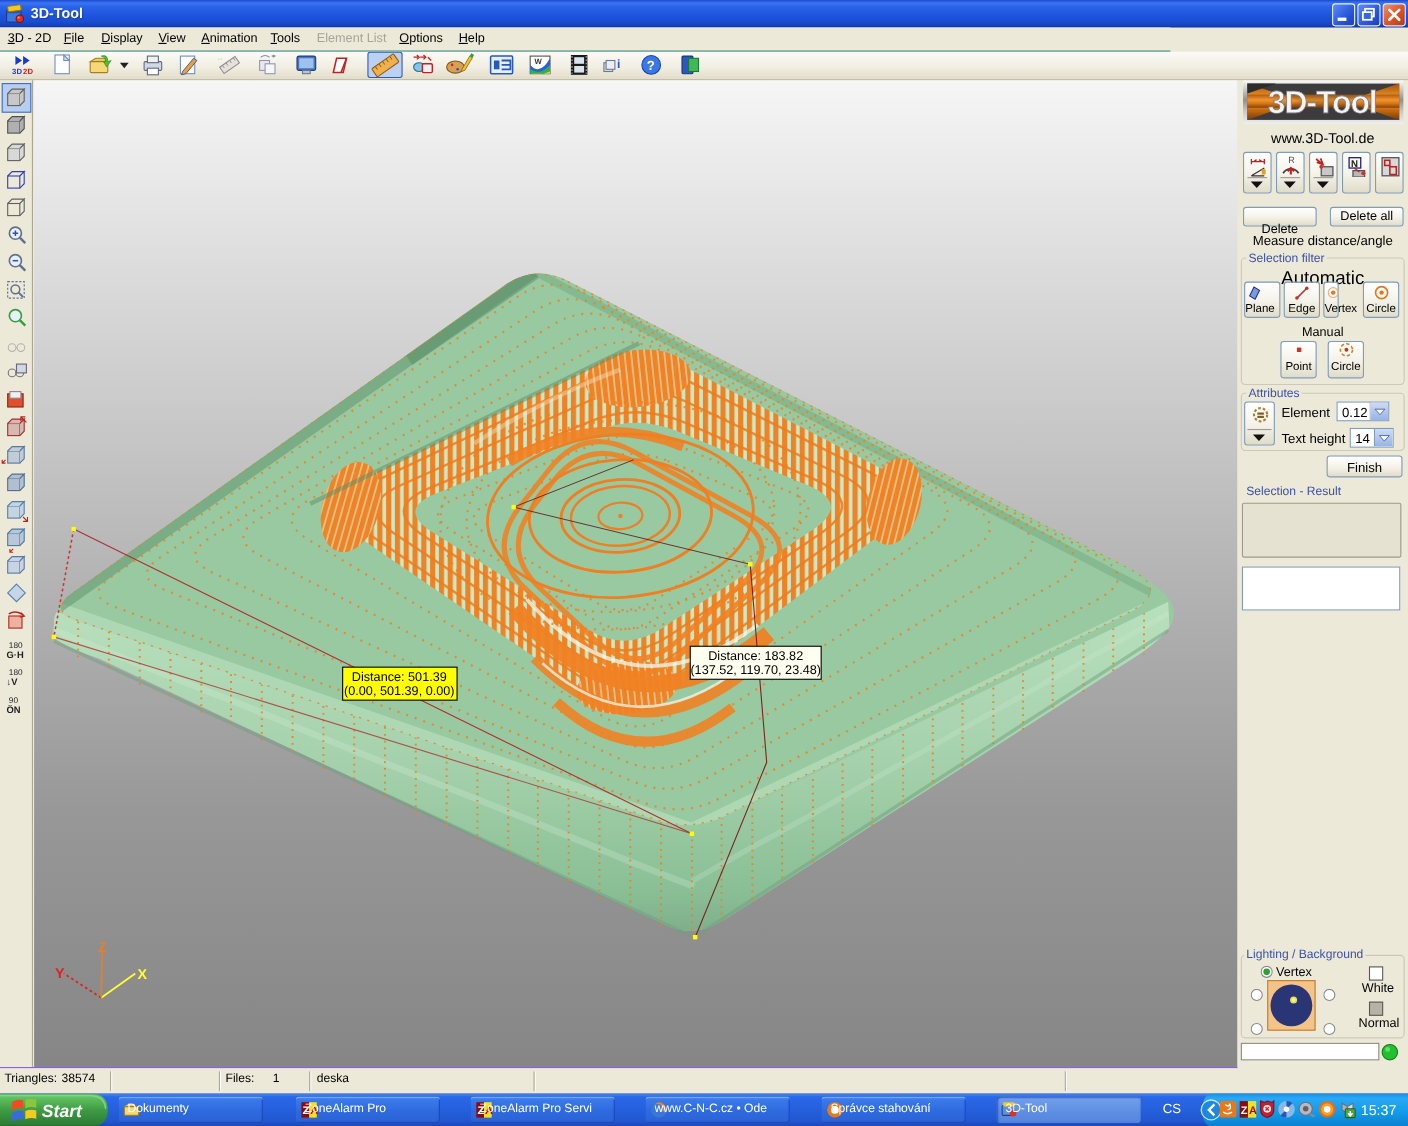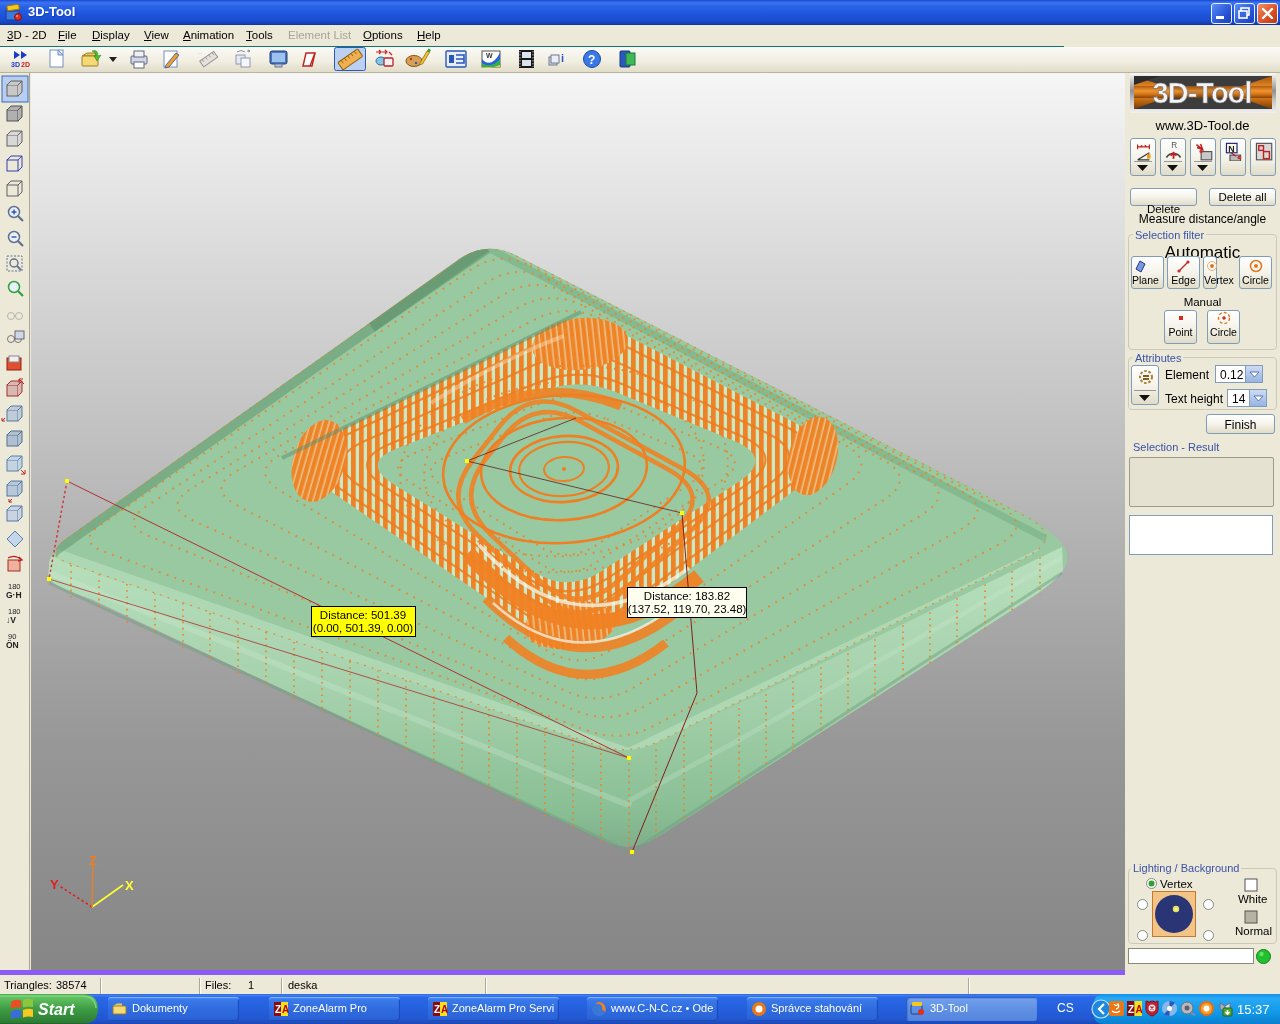--- a/index.html
+++ b/index.html
@@ -15,26 +15,26 @@
 
 #sb{left:0;top:73px;width:30px;height:897px;background:#ece9d8;border-right:1px solid #a9a694}
 
 #vp{left:31px;top:73px;width:1094px;height:897px;background:linear-gradient(180deg,#f6f6f6 0%,#d8d8d8 22%,#b2b2b2 52%,#979797 75%,#868686 100%)}
 
 #rp{left:1125px;top:73px;width:155px;height:921px;background:#ece9d8;font-size:11px}
 .xbtn{position:absolute;border:1px solid #7f9db9;border-radius:3px;background:linear-gradient(180deg,#fff,#f4f2e8 55%,#e0dcc8)}
 .blue{color:#3a51a8}
 fieldset{position:absolute;border:1px solid #cdc9b8;border-radius:4px}
 
-#st{left:0;top:970px;width:1125px;height:24px;background:#ece9d8;border-top:5px solid #8b5cf6;font-size:11px;color:#000}
+#st{left:0;top:970px;width:1125px;height:24px;background:#ece9d8;border-top:1px solid #8b5cf6;font-size:11px;color:#000}
 #st .sep{position:absolute;top:3px;width:1px;height:18px;background:#aca899;box-shadow:1px 0 0 #fff}
 
 #task{left:0;top:994px;width:1280px;height:30px;background:linear-gradient(180deg,#2862d8 0%,#4181f2 4%,#2a68e8 10%,#2560dc 50%,#2156cf 85%,#1a47b5 100%)}
 .tbtn{position:absolute;top:3px;height:24px;border-radius:3px;background:linear-gradient(180deg,#5390f5 0%,#3a79ea 12%,#2e6adf 55%,#2b62d4 100%);box-shadow:inset 0 1px 0 #7db0ff,inset -1px -1px 1px #1b47b8;color:#fff;font-size:11px}
-.tbtn .lbl{position:absolute;left:24px;top:5px;white-space:nowrap;overflow:hidden;max-width:103px}
+.tbtn .lbl{position:absolute;left:8px;top:5px;white-space:nowrap;overflow:hidden;max-width:103px}
 </style></head><body>
 <div id="title" class="abs">
 <svg class="abs" style="left:5px;top:4px" width="18" height="18" viewBox="0 0 18 18">
 <rect x="1" y="5" width="13" height="11" rx="1" fill="#3a7ae0" stroke="#1a3a90"></rect>
 <rect x="1" y="5" width="13" height="3" fill="#2255c0"></rect>
 <rect x="2" y="1" width="12" height="5" rx="1" fill="#f5c820" stroke="#a07800" transform="rotate(-8 8 3)"></rect>
 <circle cx="13" cy="13" r="3.4" fill="#e03020" stroke="#801008"></circle>
 <circle cx="12" cy="12" r="1" fill="#ff9080"></circle>
 </svg>
 <span class="txt">3D-Tool</span>

